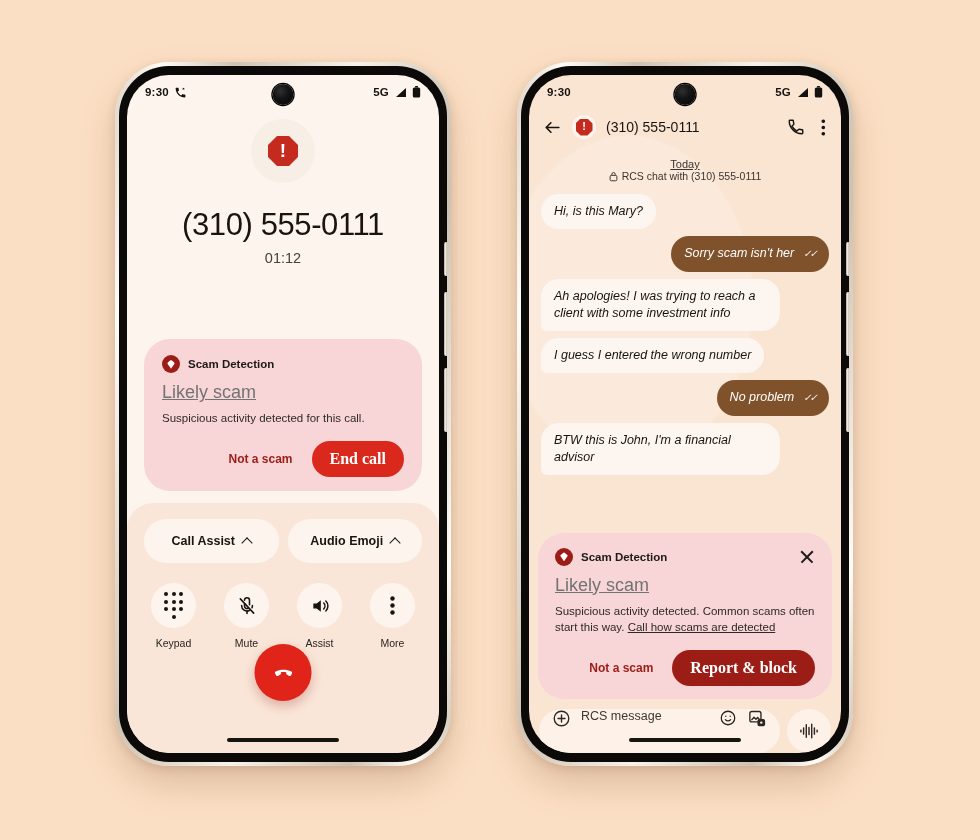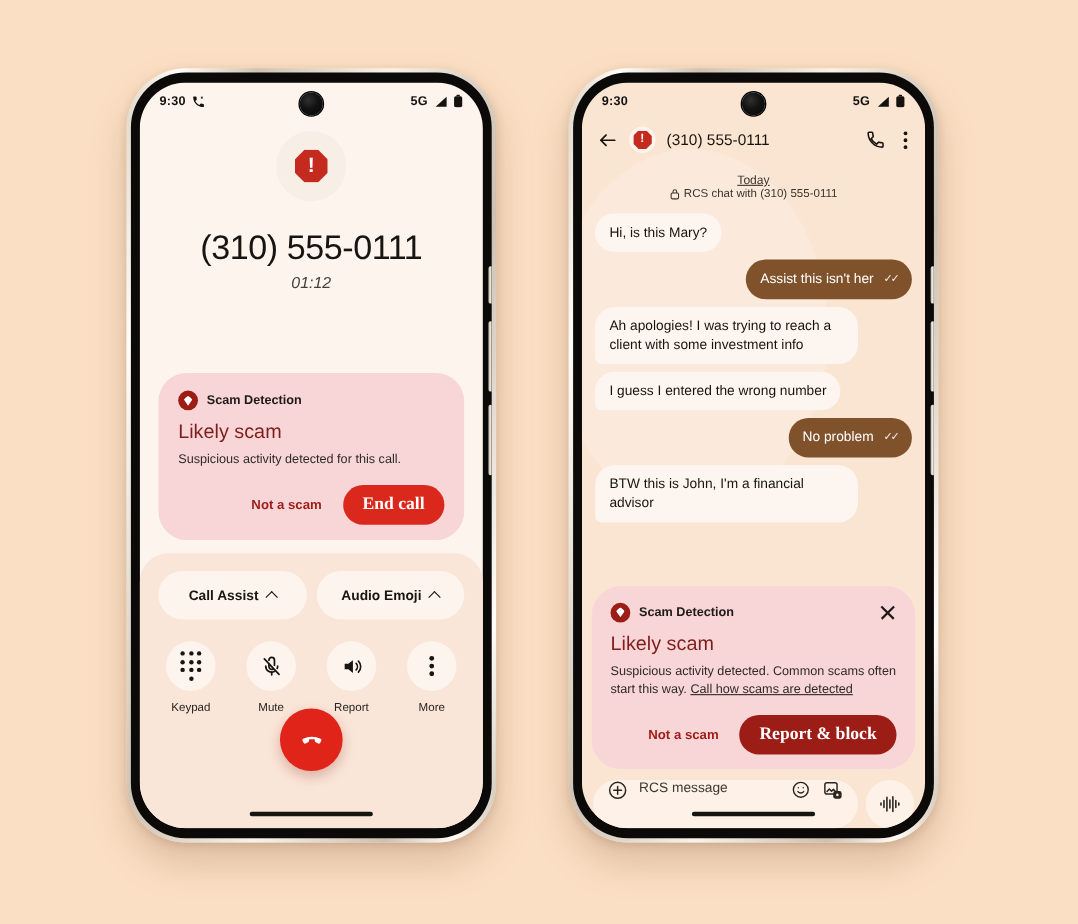--- a/index.html
+++ b/index.html
@@ -112,21 +112,21 @@
     display: flex; align-items: center; justify-content: center;
     color: #fff; font-weight: 700; font-size: 19px; line-height: 1;
     padding-bottom: 2px;
   }
   .call-number {
     font-size: 31px; color: #171411;
     letter-spacing: -.4px;
   }
   .call-timer {
     margin-top: 7px;
-    font-size: 14.5px; color: #45403a; font-style: italic;
+    font-size: 14.5px; color: #45403a;
   }
 
   
   .scam-card-call {
     margin: 0 17px 0 17px;
     background: #f8d6d8;
     border-radius: 26px;
     padding: 16px 18px 14px 18px;
   }
   .scam-head { display: flex; align-items: center; gap: 8px; }
@@ -137,21 +137,21 @@
     flex: none;
   }
   .scam-pin i {
     display: block;
     width: 8px; height: 9px;
     background: #fff;
     border-radius: 50% 50% 50% 50% / 60% 60% 40% 40%;
     clip-path: polygon(50% 0%,100% 36%,50% 100%,0% 36%);
   }
   .scam-head-label { font-size: 11.5px; font-weight: 700; color: #1d1a17; }
-  .scam-title { font-size: 18px; color: #7f1d1d; margin-top: 9px; }
+  .scam-title { font-size: 18px; color: #737373; margin-top: 9px; text-decoration: underline; }
   .scam-desc { font-size: 11.5px; color: #2e2a25; margin-top: 7px; line-height: 1.45; }
   .scam-actions {
     display: flex; align-items: center; justify-content: flex-end;
     gap: 6px; margin-top: 14px;
   }
   .btn-text {
     font-size: 12px; font-weight: 600; color: #9c1c16;
     background: transparent; border: none;
     padding: 9px 13px; border-radius: 20px;
     font-family: inherit; cursor: pointer;
@@ -260,21 +260,21 @@
   .msg-rcs {
     font-size: 10.5px; color: #3b352e;
     display: flex; align-items: center; justify-content: center; gap: 4px;
   }
 
   .bubbles {
     flex: 1;
     padding: 12px 12px 0 12px;
     display: flex; flex-direction: column;
     gap: 7px;
-    position: relative; z-index: 3;
+    position: relative; z-index: 3; font-style: italic;
   }
   .bub {
     max-width: 83%;
     padding: 9px 13px;
     font-size: 12.5px; line-height: 1.38;
   }
   .bub.in {
     align-self: flex-start;
     background: #fdf6f0;
     color: #17140f;
@@ -449,21 +449,21 @@
               </div>
 
               <div class="ctrl">
                 <div class="ctrl-circle">
                   <svg width="20" height="20" viewBox="0 0 24 24" fill="#18140f">
                     <path d="M4 9v6h4l5 4V5L8 9H4z"></path>
                     <path d="M16.5 8.5a5 5 0 0 1 0 7" stroke="#18140f" stroke-width="1.8" fill="none" stroke-linecap="round"></path>
                     <path d="M19 6a8.5 8.5 0 0 1 0 12" stroke="#18140f" stroke-width="1.8" fill="none" stroke-linecap="round"></path>
                   </svg>
                 </div>
-                <div class="ctrl-label">Report</div>
+                <div class="ctrl-label">Assist</div>
               </div>
 
               <div class="ctrl">
                 <div class="ctrl-circle">
                   <svg width="5" height="19" viewBox="0 0 5 19" fill="#18140f">
                     <circle cx="2.5" cy="2.5" r="2.2"></circle>
                       <circle cx="2.5" cy="9.5" r="2.2"></circle>
                       <circle cx="2.5" cy="16.5" r="2.2"></circle>
                   </svg>
                 </div>
@@ -552,21 +552,21 @@
                   <path d="M3.8 5.5V3.9a2.2 2.2 0 0 1 4.4 0v1.6"></path>
                 </svg>
               </span>
               <span>RCS chat with (310) 555-0111</span>
             </div>
           </div>
 
           <div class="bubbles">
             <div class="bub in first">Hi, is this Mary?</div>
             <div class="bub out">
-              <span>Assist this isn't her</span>
+              <span>Sorry scam isn't her</span>
               <span class="ticks">✓✓</span>
             </div>
             <div class="bub in">Ah apologies! I was trying to reach a client with some investment info</div>
             <div class="bub in">I guess I entered the wrong number</div>
             <div class="bub out">
               <span>No problem</span>
               <span class="ticks">✓✓</span>
             </div>
             <div class="bub in">BTW this is John, I'm a financial advisor</div>
           </div>

